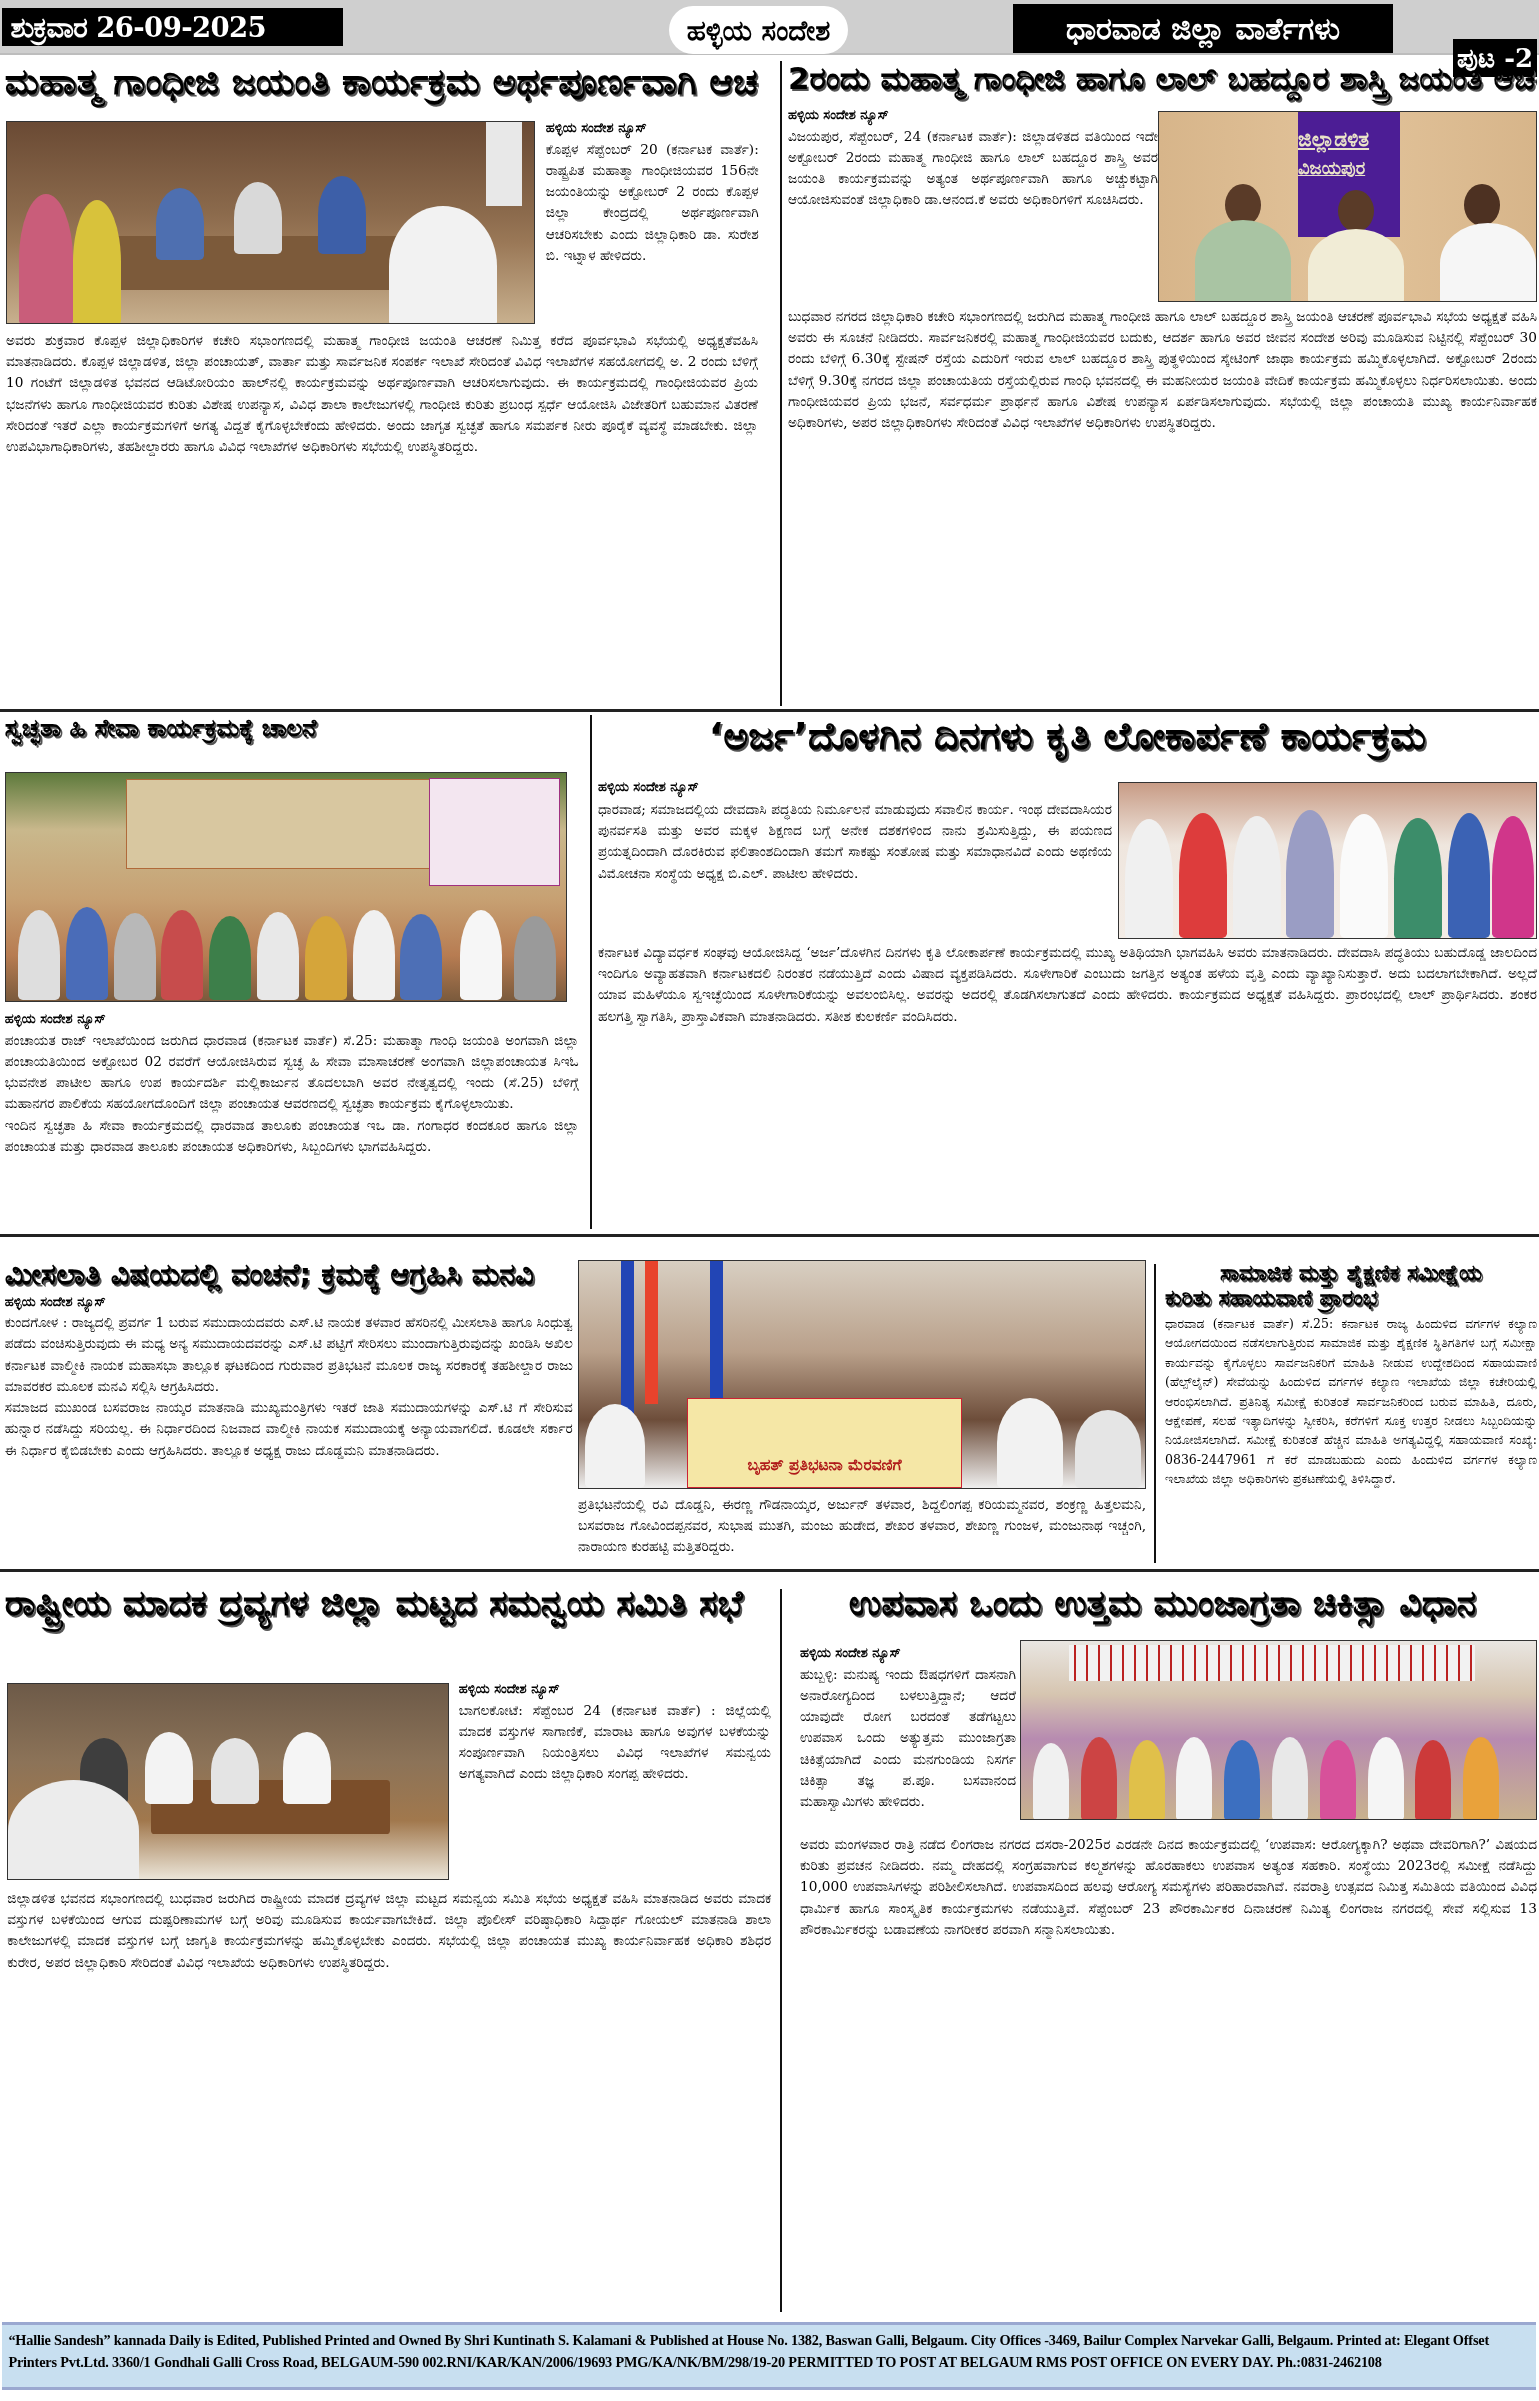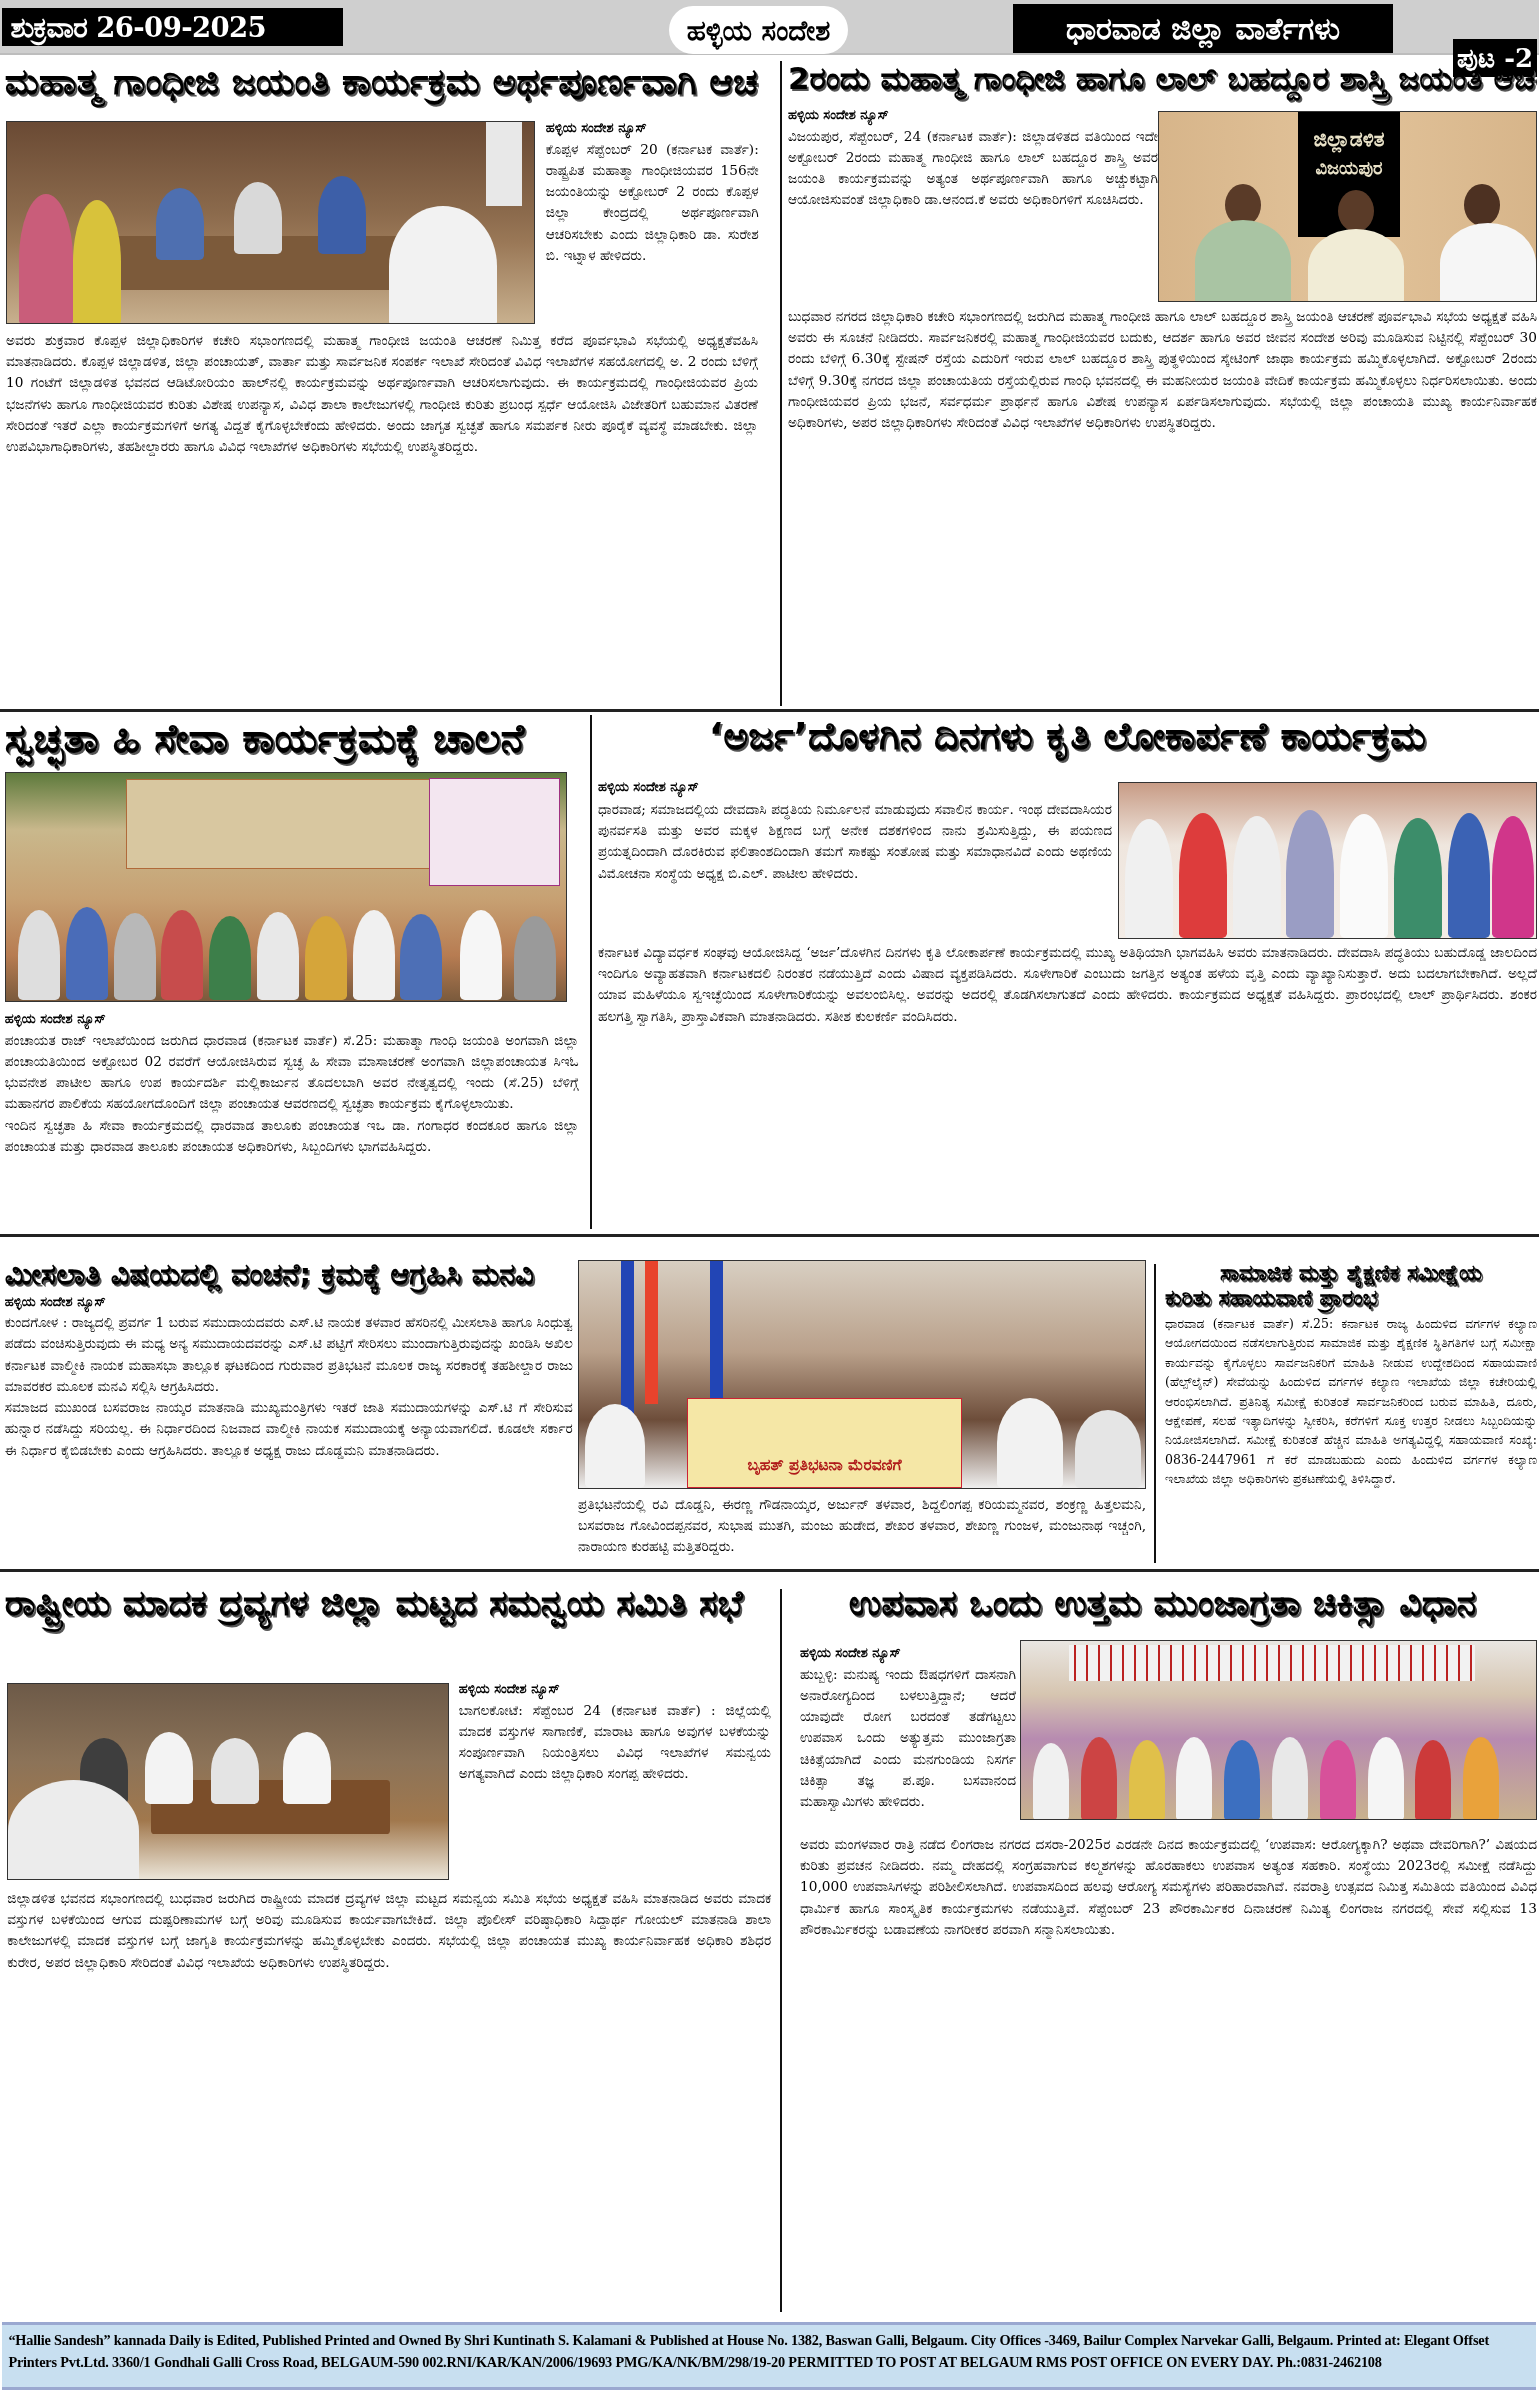--- a/index.html
+++ b/index.html
@@ -25,21 +25,21 @@
   .byline { font: bold 13px "DejaVu Sans", sans-serif; margin: 2.4px 0; }
   .body { font: 13.7px "DejaVu Serif", serif; line-height: 1.55; text-align: justify; }
   .photo { position: absolute; border: 1.2px solid #333; overflow: hidden; }
   .vrule { position: absolute; width: 2.4px; background: #111; }
   .hrule { position: absolute; height: 3px; background: #222; }
 
   
   .ph-bg { position: absolute; inset: 0; }
   .person { position: absolute; border-radius: 50% 50% 4.8px 4.8px; }
   .head { position: absolute; width: 21.5px; height: 25px; border-radius: 50%; background: #6b4630; }
-  .board { position: absolute; background: #000000; color: #e9e2c8; font: bold 24px "DejaVu Sans", sans-serif; text-align: center; line-height: 1.3; }
+  .board { position: absolute; background: #4c1d95; color: #e9e2c8; font: bold 24px "DejaVu Sans", sans-serif; line-height: 1.3; text-decoration: underline; }
   .banner { position: absolute; background: #f5e7a6; border: 1.2px solid #c23; color: #b01a1a; font: bold 15.5px "DejaVu Sans", sans-serif; text-align: center; }
 
   
   .footer { position: absolute; left: 2.4px; top: 2322px; width: 1534px; height: 68px; background: #c8dff0; border-top: 3.6px solid #9aa8d0; border-bottom: 3.6px solid #9aa8d0;
             font: bold 14.3px "Liberation Serif", serif; line-height: 22px; padding: 3.6px 6px; letter-spacing: -0.2px; }
 </style>
 </head>
 <body>
 
 <div class="masthead">
@@ -89,21 +89,21 @@
     <div class="person" style="left:149px; top:117px; width:96px; height:75px; background:#f1ecd6;"></div>
     <div class="head" style="left:305px; top:72px; width:36px; height:42px; background:#4d3122;"></div>
     <div class="person" style="left:281px; top:111px; width:96px; height:81px; background:#f6f6f6;"></div>
   </div>
   <div class="body" style="position:absolute; left:0; top:245px; width:749px;">ಬುಧವಾರ ನಗರದ ಜಿಲ್ಲಾಧಿಕಾರಿ ಕಚೇರಿ ಸಭಾಂಗಣದಲ್ಲಿ ಜರುಗಿದ ಮಹಾತ್ಮ ಗಾಂಧೀಜಿ ಹಾಗೂ ಲಾಲ್ ಬಹದ್ದೂರ ಶಾಸ್ತ್ರಿ ಜಯಂತಿ ಆಚರಣೆ ಪೂರ್ವಭಾವಿ ಸಭೆಯ ಅಧ್ಯಕ್ಷತೆ ವಹಿಸಿ ಅವರು ಈ ಸೂಚನೆ ನೀಡಿದರು. ಸಾರ್ವಜನಿಕರಲ್ಲಿ ಮಹಾತ್ಮ ಗಾಂಧೀಜಿಯವರ ಬದುಕು, ಆದರ್ಶ ಹಾಗೂ ಅವರ ಜೀವನ ಸಂದೇಶ ಅರಿವು ಮೂಡಿಸುವ ನಿಟ್ಟಿನಲ್ಲಿ ಸೆಪ್ಟೆಂಬರ್ 30 ರಂದು ಬೆಳಿಗ್ಗೆ 6.30ಕ್ಕೆ ಸ್ಟೇಷನ್ ರಸ್ತೆಯ ಎದುರಿಗೆ ಇರುವ ಲಾಲ್ ಬಹದ್ದೂರ ಶಾಸ್ತ್ರಿ ಪುತ್ಥಳಿಯಿಂದ ಸ್ಕೇಟಿಂಗ್ ಜಾಥಾ ಕಾರ್ಯಕ್ರಮ ಹಮ್ಮಿಕೊಳ್ಳಲಾಗಿದೆ. ಅಕ್ಟೋಬರ್ 2ರಂದು ಬೆಳಿಗ್ಗೆ 9.30ಕ್ಕೆ ನಗರದ ಜಿಲ್ಲಾ ಪಂಚಾಯತಿಯ ರಸ್ತೆಯಲ್ಲಿರುವ ಗಾಂಧಿ ಭವನದಲ್ಲಿ ಈ ಮಹನೀಯರ ಜಯಂತಿ ವೇದಿಕೆ ಕಾರ್ಯಕ್ರಮ ಹಮ್ಮಿಕೊಳ್ಳಲು ನಿರ್ಧರಿಸಲಾಯಿತು. ಅಂದು ಗಾಂಧೀಜಿಯವರ ಪ್ರಿಯ ಭಜನೆ, ಸರ್ವಧರ್ಮ ಪ್ರಾರ್ಥನೆ ಹಾಗೂ ವಿಶೇಷ ಉಪನ್ಯಾಸ ಏರ್ಪಡಿಸಲಾಗುವುದು. ಸಭೆಯಲ್ಲಿ ಜಿಲ್ಲಾ ಪಂಚಾಯತಿ ಮುಖ್ಯ ಕಾರ್ಯನಿರ್ವಾಹಕ ಅಧಿಕಾರಿಗಳು, ಅಪರ ಜಿಲ್ಲಾಧಿಕಾರಿಗಳು ಸೇರಿದಂತೆ ವಿವಿಧ ಇಲಾಖೆಗಳ ಅಧಿಕಾರಿಗಳು ಉಪಸ್ಥಿತರಿದ್ದರು.</div>
 </div>
 
 <div class="hrule" style="left:0; top:709px; width:1539px;"></div>
 
 <div class="article" style="left:4.8px; top:715px; width:580px; height:514px;">
-  <div class="headline" style="font-size:40px; margin-bottom:6px;">ಸ್ವಚ್ಛತಾ ಹಿ ಸೇವಾ ಕಾರ್ಯಕ್ರಮಕ್ಕೆ ಚಾಲನೆ</div>
+  <div class="headline" style="font-size:24px; margin-bottom:6px;">ಸ್ವಚ್ಛತಾ ಹಿ ಸೇವಾ ಕಾರ್ಯಕ್ರಮಕ್ಕೆ ಚಾಲನೆ</div>
   <div class="photo" style="left:0; top:57px; width:562px; height:230px;">
     <div class="ph-bg" style="background:linear-gradient(180deg,#5e7a3c 0%,#c9b88c 25%,#c7a173 55%,#b77c52 80%,#7a5a3c 100%);"></div>
     <div style="position:absolute; left:120px; top:6px; width:311px; height:90px; background:#d8c7a0; border:1.8px solid #b06a3a;"></div>
     <div style="position:absolute; right:6px; top:4.8px; width:131px; height:108px; background:#f3e6f0; border:1.2px solid #a03080;"></div>
     <div class="person" style="left:12px; top:137px; width:42px; height:90px; background:#dedede;"></div>
     <div class="person" style="left:60px; top:134px; width:42px; height:93px; background:#4a6cb8;"></div>
     <div class="person" style="left:108px; top:140px; width:42px; height:87px; background:#b8b8b8;"></div>
     <div class="person" style="left:155px; top:137px; width:42px; height:90px; background:#c74c4c;"></div>
     <div class="person" style="left:203px; top:143px; width:42px; height:84px; background:#3d7f4a;"></div>
     <div class="person" style="left:251px; top:139px; width:42px; height:88px; background:#e8e8e8;"></div>

